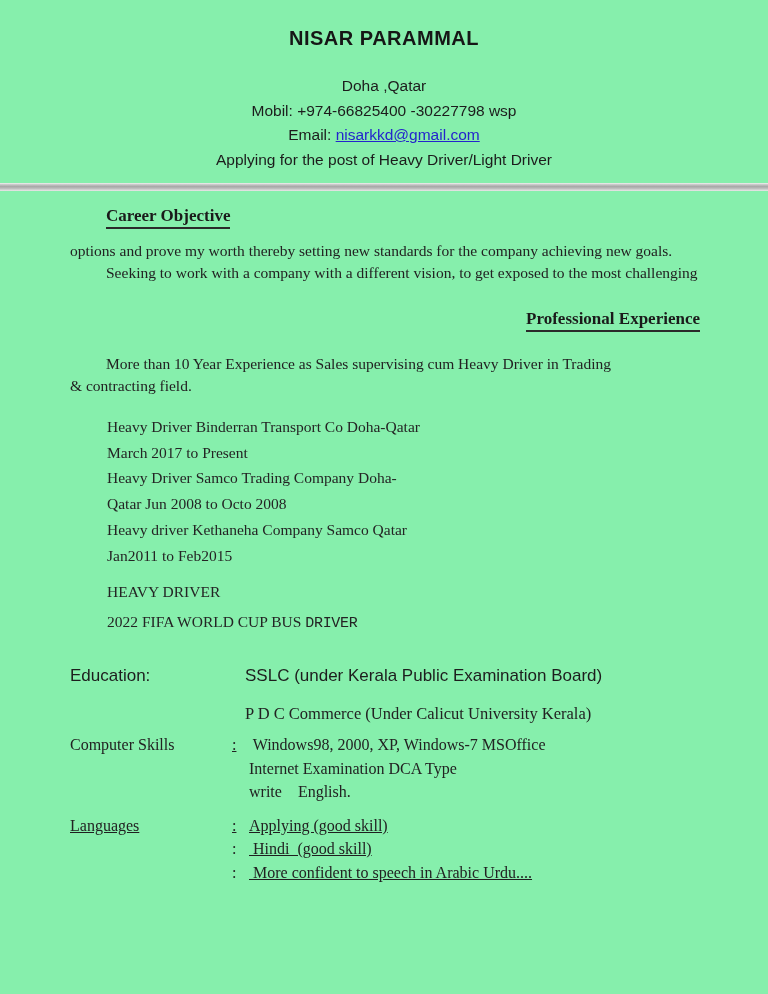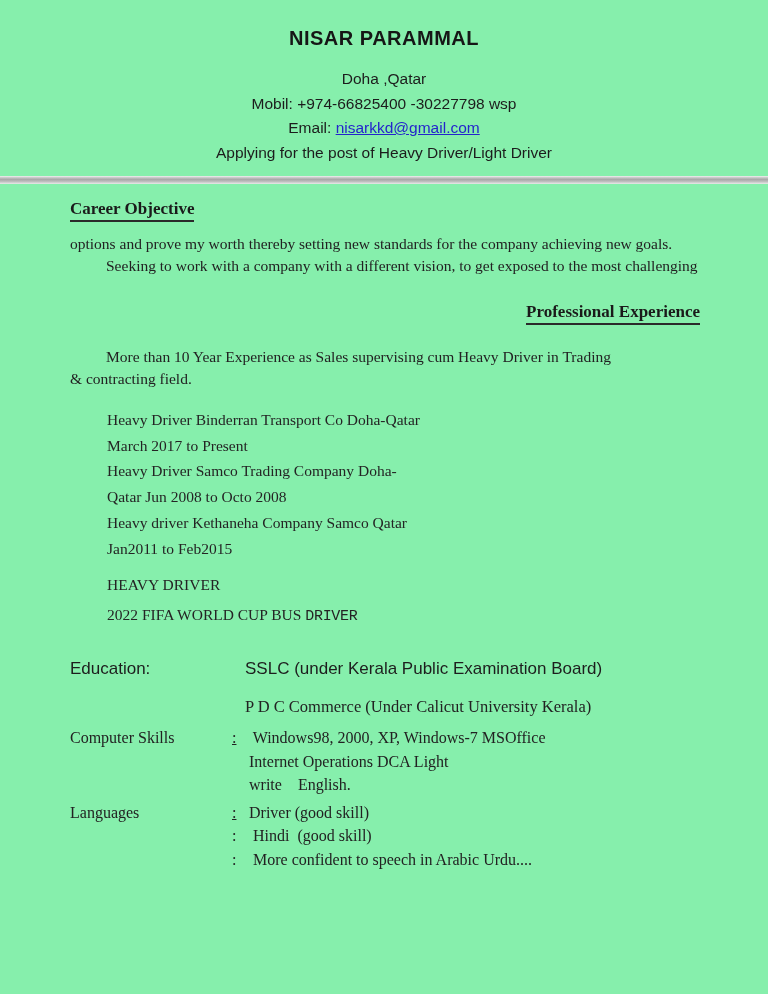--- a/index.html
+++ b/index.html
@@ -14,21 +14,21 @@
     font-family:"Liberation Serif", serif;
   }
 
   
   .header { text-align:center; padding-top:26px; }
   .name {
     font-family:"Liberation Sans", sans-serif;
     font-weight:bold; font-size:20px; line-height:24px;
     letter-spacing:0.5px; color:#161616;
   }
-  .contact-block { margin-top:17px; }
+  .contact-block { margin-top:24px; }
   .contact-line {
     font-family:"Liberation Sans", sans-serif;
     font-size:15.5px; line-height:24.5px; color:#1c1c1c;
     white-space:pre-wrap;
   }
   .email-link {
     color:#2424cc; text-decoration:underline; cursor:pointer;
   }
 
   
@@ -39,20 +39,21 @@
 
   
   .content { padding:0 68px 0 70px; }
 
   .section-heading {
     display:inline-block;
     font-weight:bold; font-size:17px; line-height:20px;
     color:#1a1a1a;
     border-bottom:2px solid #2a2a2a;
     padding-bottom:1px;
+    margin-left:36px;
   }
   .heading-wrap-1 { margin-top:15px; }
   .heading-wrap-2 { margin-top:26px;text-align:right; }
 
   .para { font-size:15.5px; line-height:21.5px; color:#222; }
   .para-line { white-space:pre-wrap; }
   .indent { padding-left:36px; }
   .career-para { margin-top:11px; }
   .summary-para { margin-top:21px; }
 
@@ -78,21 +79,21 @@
   .pdc-row { margin-top:16px; }
   .pdc-value { font-size:16.5px; line-height:22px; padding-left:13px; color:#222; }
 
   .skills-block { margin-top:8px; }
   .skill-label, .skill-text, .lang-label, .lang-text, .colon {
     font-size:16px; line-height:23.5px; color:#222;
   }
   .colon { display:inline-block; width:17px; }
   .u-colon { text-decoration:underline; }
   .skill-cont { padding-left:17px; }
-  .lang-block { margin-top:4px; }
+  .lang-block { margin-top:10px;text-decoration:underline; }
   .skill-text, .lang-text { white-space:pre-wrap; }
 </style>
 </head>
 <body>
 
 <div class="page">
 
   <div class="header">
     <div class="name">NISAR PARAMMAL</div>
     <div class="contact-block">
@@ -144,32 +145,32 @@
       <div class="row-value pdc-value">P D C Commerce (Under Calicut University Kerala)</div>
     </div>
 
     <div class="skills-block">
       <div class="row">
         <div class="row-label skill-label">Computer Skills</div>
         <div class="row-value"><span class="colon u-colon">:</span><span class="skill-text"> Windows98, 2000, XP, Windows-7 MSOffice</span></div>
       </div>
       <div class="row">
         <div class="row-label"></div>
-        <div class="row-value skill-cont skill-text">Internet Operations DCA Light</div>
+        <div class="row-value skill-cont skill-text">Internet Examination DCA Type</div>
       </div>
       <div class="row">
         <div class="row-label"></div>
         <div class="row-value skill-cont skill-text">write    English.</div>
       </div>
     </div>
 
     <div class="lang-block">
       <div class="row">
         <div class="row-label lang-label">Languages</div>
-        <div class="row-value"><span class="colon u-colon">:</span><span class="lang-text">Driver (good skill)</span></div>
+        <div class="row-value"><span class="colon u-colon">:</span><span class="lang-text">Applying (good skill)</span></div>
       </div>
       <div class="row">
         <div class="row-label"></div>
         <div class="row-value"><span class="colon">:</span><span class="lang-text"> Hindi  (good skill)</span></div>
       </div>
       <div class="row">
         <div class="row-label"></div>
         <div class="row-value"><span class="colon">:</span><span class="lang-text"> More confident to speech in Arabic Urdu....</span></div>
       </div>
     </div>

